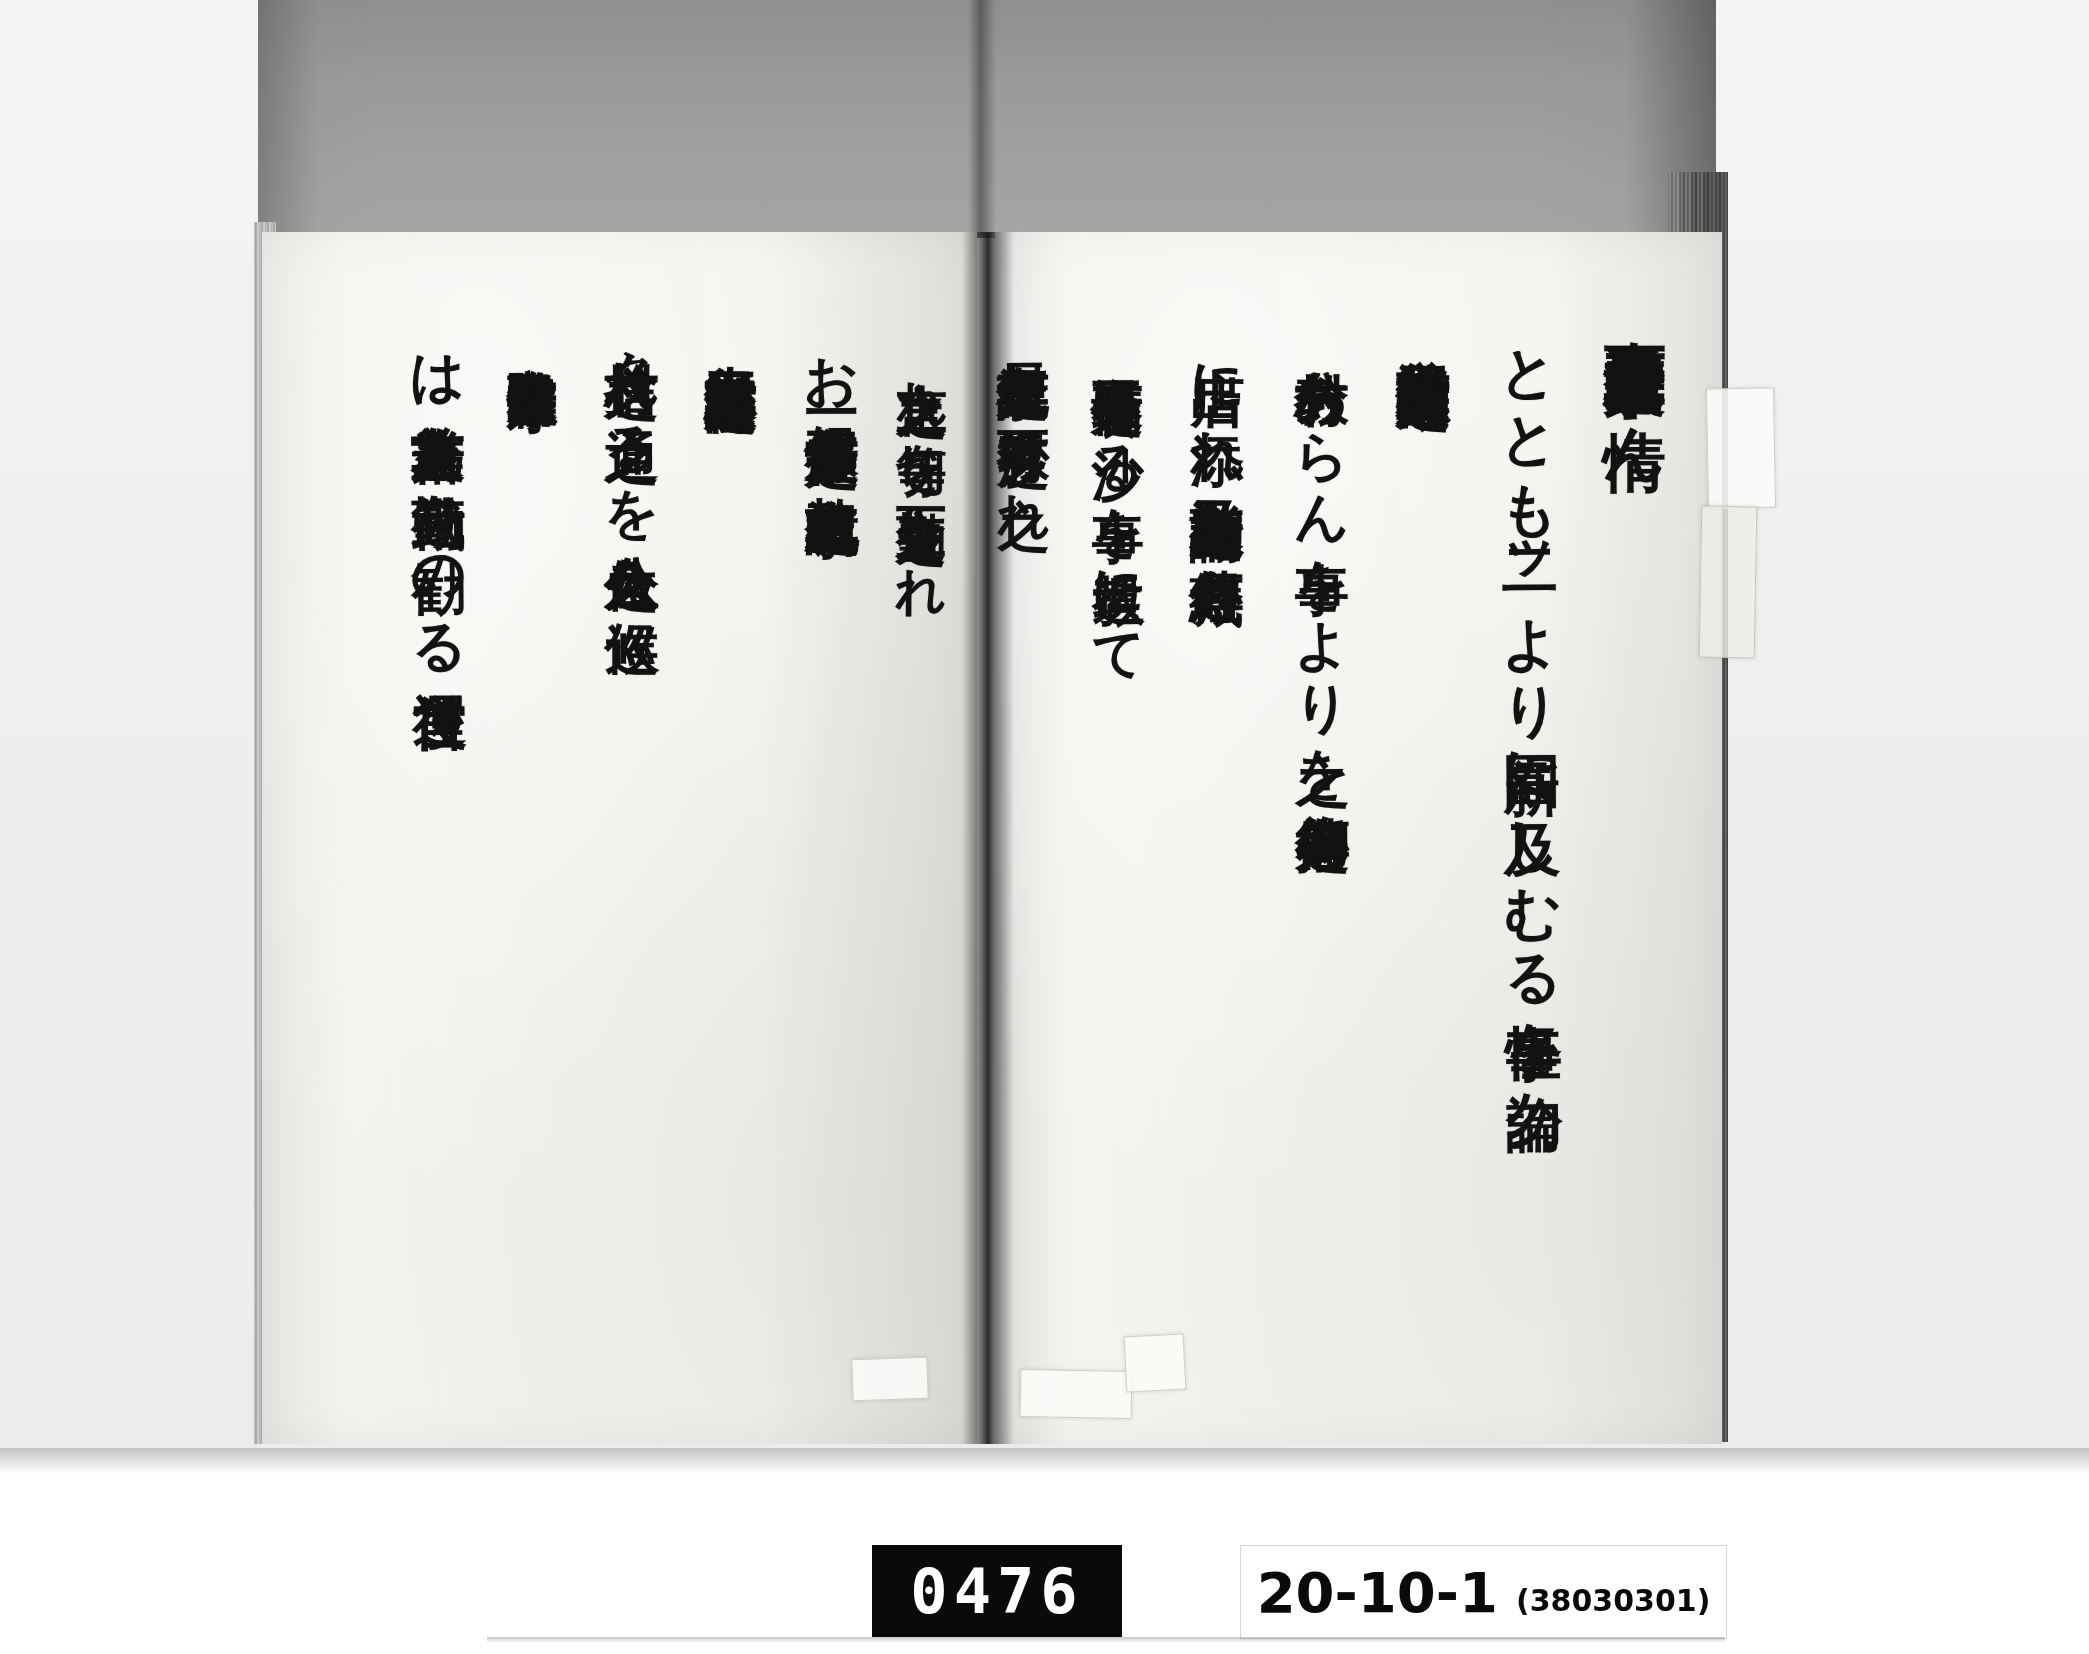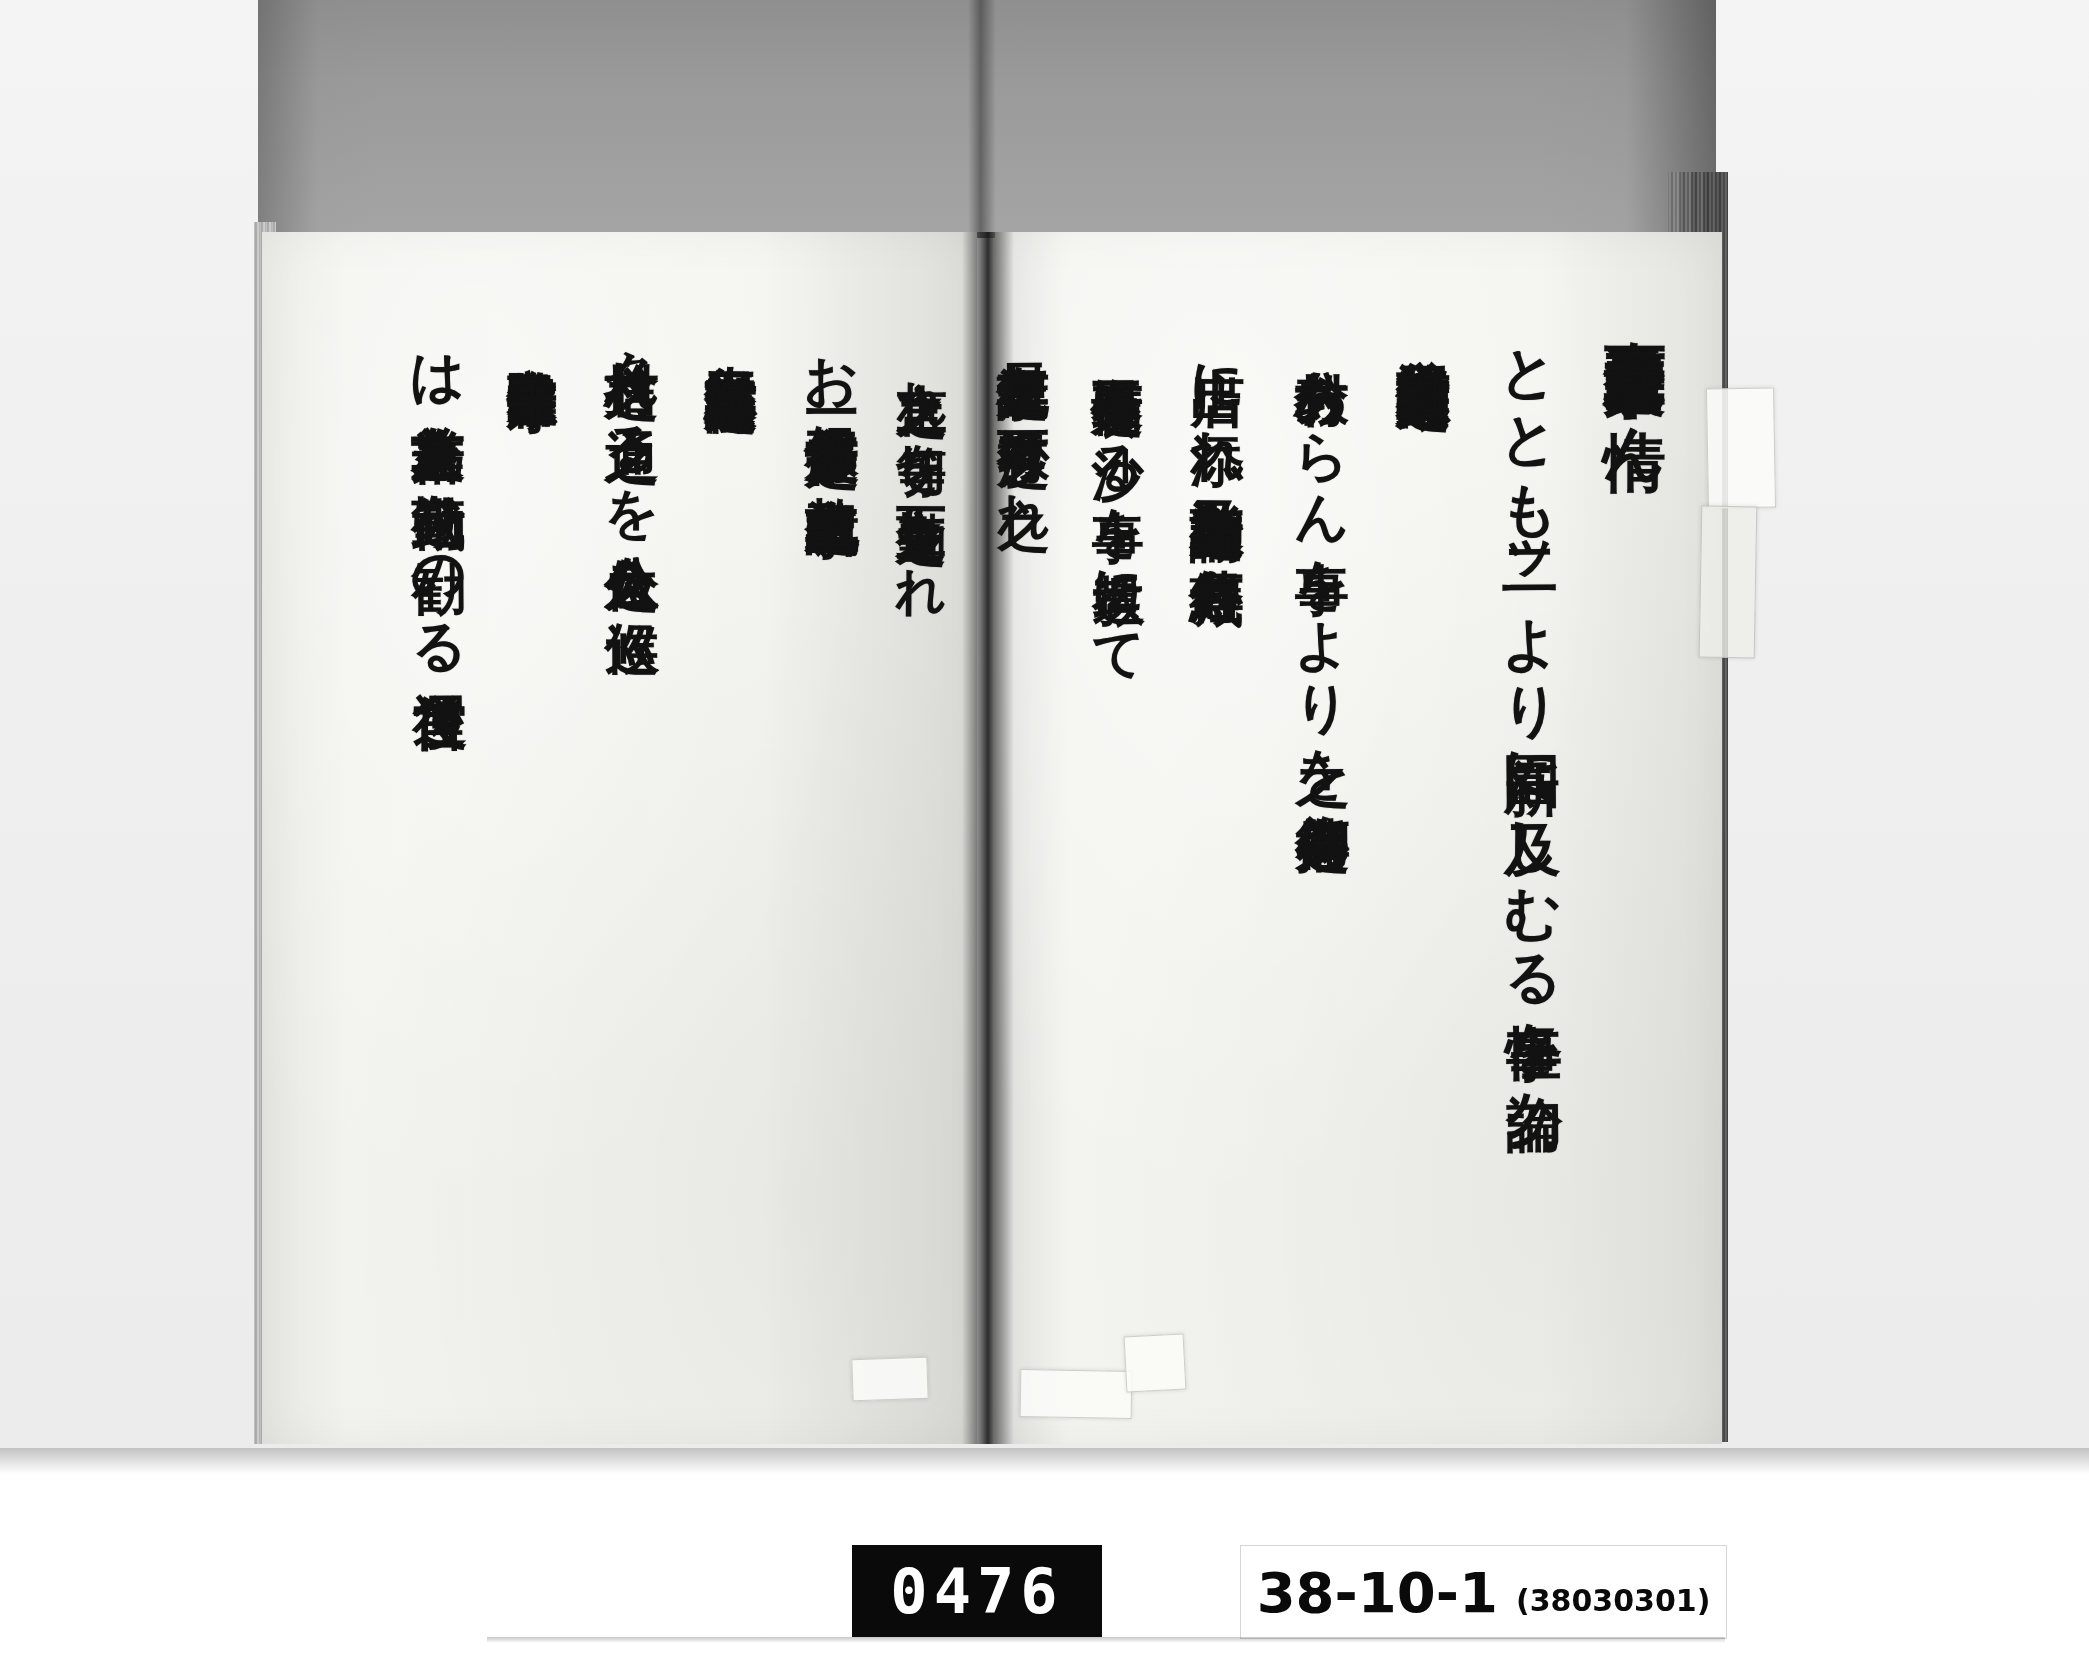--- a/index.html
+++ b/index.html
@@ -203,20 +203,21 @@
     font-weight: 700;
   }
   .tag-white {
     background: #ffffff;
     color: #0a0a0a;
     border: 1px solid #d6d6d6;
   }
   .tag-black {
     background: #0a0a0a;
     color: #ffffff;
+    margin-left: 20px;
   }
   .tag-126 {
     left: 487px; top: 1545px; width: 195px; height: 92px;
     font-size: 62px; letter-spacing: 2px;
   }
   .tag-0476 {
     left: 852px; top: 1545px; width: 250px; height: 92px;
     font-size: 62px; letter-spacing: 6px;
     font-family: "DejaVu Sans Mono", monospace;
   }
@@ -296,19 +297,19 @@
   <div class="label-bar"></div>
   <div class="label-bar-shade"></div>
 
   <div class="tag-gap-left"></div>
   <div class="tag-gap-right"></div>
 
 
   <div class="tag tag-black tag-0476">0476</div>
 
   <div class="tag tag-white tag-id">
-    <span>38-10-1</span>
+    <span>20-10-1</span>
     <span class="sub">(38030301)</span>
   </div>
 
   <div class="tag-shadow"></div>
 
 </div>
 
 </body></html>

